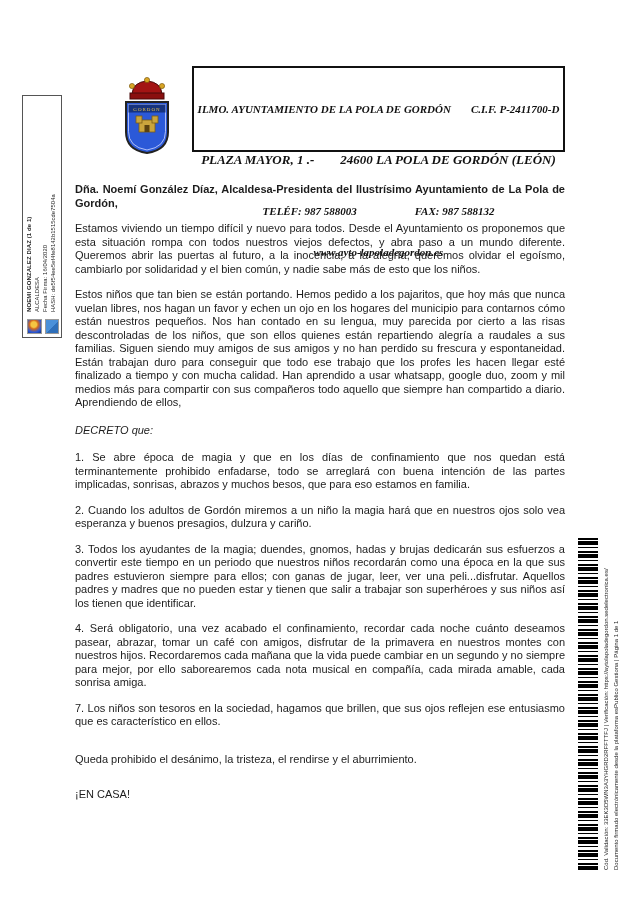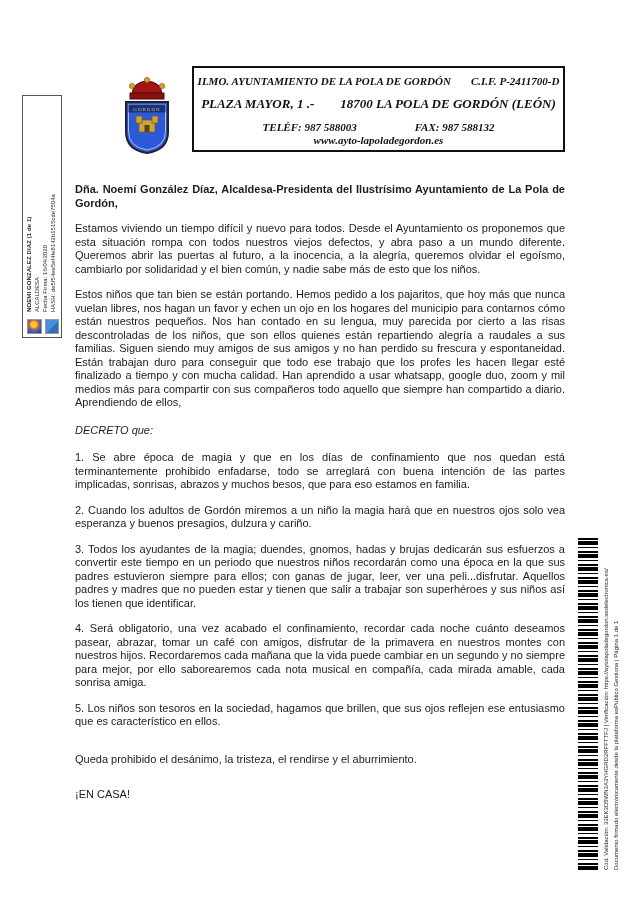--- a/index.html
+++ b/index.html
@@ -46,21 +46,21 @@
   
   .header-box{
     position:absolute;left:192px;top:66px;width:373px;height:86px;
     border:2px solid #111;
     box-sizing:border-box;
     display:flex;flex-direction:column;align-items:center;
     padding-top:7px;
     font-family:"Liberation Serif", serif;
     font-weight:bold;font-style:italic;color:#111;
   }
-  .hrow{display:flex;align-items:baseline;white-space:nowrap;}
+  .hrow{display:flex;align-items:baseline;white-space:nowrap;margin-top:28px;}
   .hrow1{gap:20px;font-size:11px;margin-bottom:9px;}
   .hrow2{gap:26px;font-size:13px;margin-bottom:9px;}
   .hrow3{gap:58px;font-size:11px;margin-bottom:1px;}
   .hrow4{font-size:11px;}
 
   
   .crest{position:absolute;left:112px;top:76px;width:70px;height:82px;}
 
   
   .body-text{
@@ -133,41 +133,41 @@
     <rect x="32.5" y="49" width="5" height="7" fill="#5a4210"></rect>
   </svg>
 
   <div class="header-box">
     <div class="hrow hrow1">
       <span>ILMO. AYUNTAMIENTO DE LA POLA DE GORDÓN</span>
       <span>C.I.F. P-2411700-D</span>
     </div>
     <div class="hrow hrow2">
       <span>PLAZA MAYOR, 1  .-</span>
-      <span>18700 LA POLA DE GORDÓN (LEÓN)</span>
+      <span>24600 LA POLA DE GORDÓN (LEÓN)</span>
     </div>
     <div class="hrow hrow3">
       <span>TELÉF: 987 588003</span>
       <span>FAX: 987 588132</span>
     </div>
     <div class="hrow hrow4">
       <span>www.ayto-lapoladegordon.es</span>
     </div>
   </div>
 
   <div class="body-text">
     <p class="salutation">Dña. Noemí González Díaz, Alcaldesa-Presidenta del Ilustrísimo Ayuntamiento de La Pola de Gordón,</p>
     <p>Estamos viviendo un tiempo difícil y nuevo para todos. Desde el Ayuntamiento os proponemos que esta situación rompa con todos nuestros viejos defectos, y abra paso a un mundo diferente. Queremos abrir las puertas al futuro, a la inocencia, a la alegría, queremos olvidar el egoísmo, cambiarlo por solidaridad y el bien común, y nadie sabe más de esto que los niños.</p>
     <p>Estos niños que tan bien se están portando. Hemos pedido a los pajaritos, que hoy más que nunca vuelan libres, nos hagan un favor y echen un ojo en los hogares del municipio para contarnos cómo están nuestros pequeños. Nos han contado en su lengua, muy parecida por cierto a las risas descontroladas de los niños, que son ellos quienes están repartiendo alegría a raudales a sus familias. Siguen siendo muy amigos de sus amigos y no han perdido su frescura y espontaneidad. Están trabajan duro para conseguir que todo ese trabajo que los profes les hacen llegar esté finalizado a tiempo y con mucha calidad. Han aprendido a usar whatsapp, google duo, zoom y mil medios más para compartir con sus compañeros todo aquello que siempre han compartido a diario. Aprendiendo de ellos,</p>
     <p class="decree-heading">DECRETO que:</p>
     <p>1.  Se  abre  época  de  magia  y  que  en  los  días  de  confinamiento  que  nos  quedan  está terminantemente prohibido enfadarse, todo se arreglará con buena intención de las partes implicadas, sonrisas, abrazos y muchos besos, que para eso estamos en familia.</p>
     <p>2. Cuando los adultos de Gordón miremos a un niño la magia hará que en nuestros ojos solo vea esperanza y buenos presagios, dulzura y cariño.</p>
     <p>3. Todos los ayudantes de la magia; duendes, gnomos, hadas y brujas dedicarán sus esfuerzos a convertir este tiempo en un periodo que nuestros niños recordarán como una época en la que sus padres estuvieron siempre para ellos; con ganas de jugar, leer, ver una peli...disfrutar. Aquellos padres y madres que no pueden estar y tienen que salir a trabajar son superhéroes y sus niños así los tienen que identificar.</p>
     <p>4. Será obligatorio, una vez acabado el confinamiento, recordar cada noche cuánto deseamos pasear, abrazar, tomar un café con amigos, disfrutar de la primavera en nuestros montes con nuestros hijos. Recordaremos cada mañana que la vida puede cambiar en un segundo y no siempre para mejor, por ello saborearemos cada nota musical en compañía, cada mirada amable, cada sonrisa amiga.</p>
-    <p>5. Los niños son tesoros en la sociedad, hagamos que brillen, que sus ojos reflejen ese entusiasmo que es característico en ellos.</p>
+    <p>7. Los niños son tesoros en la sociedad, hagamos que brillen, que sus ojos reflejen ese entusiasmo que es característico en ellos.</p>
     <p class="prohibition">Queda prohibido el desánimo, la tristeza, el rendirse y el aburrimiento.</p>
     <p class="final-line">¡EN CASA!</p>
   </div>
 
   <div class="barcode"></div>
   <div class="margin-text">
     <span class="margin-line">Cód. Validación: 33EK3D5WN3A3YHGRD2RFFTTFJ | Verificación: https://aytolapoladegordon.sedelectronica.es/</span>
     <span class="margin-line">Documento firmado electrónicamente desde la plataforma esPublico Gestiona | Página 1 de 1</span>
   </div>
 

